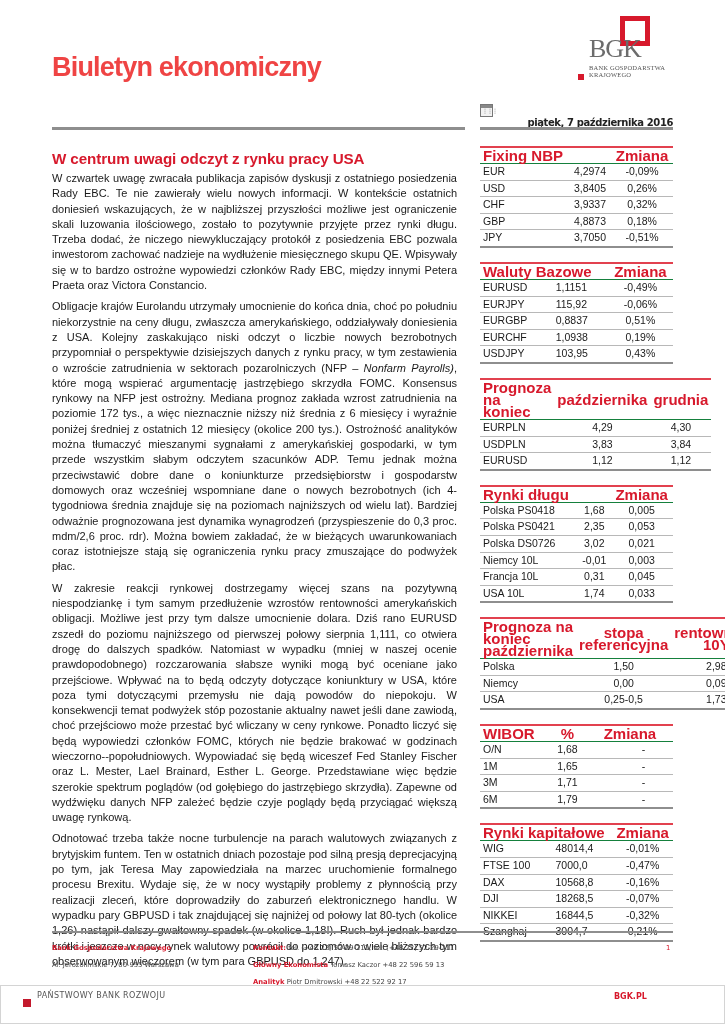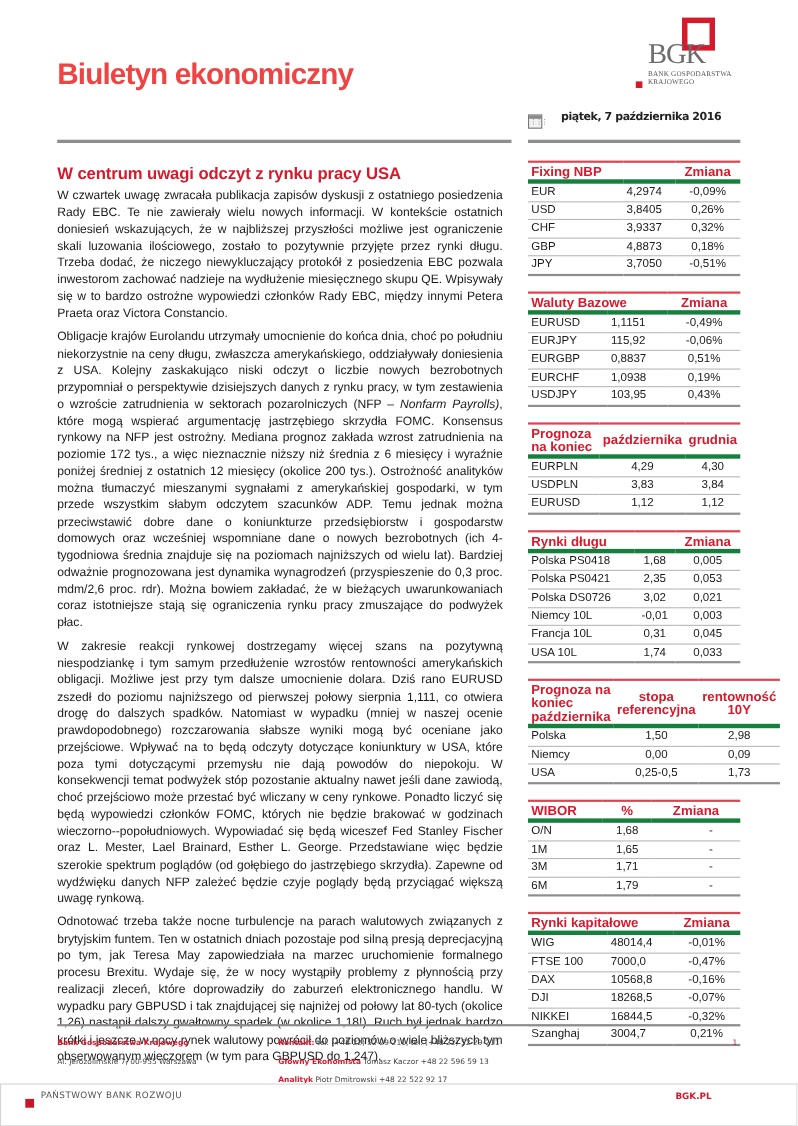--- a/index.html
+++ b/index.html
@@ -19,32 +19,32 @@
   .logo .sub { position: absolute; left: 17px; top: 50px; font-family: "Liberation Serif", serif; font-size: 6.5px; color: #555; line-height: 7px; letter-spacing: 0.2px; }
   .logo .sq-small { position: absolute; left: 6px; top: 60px; width: 6px; height: 6px; background: #d7192c; }
 
   .rule-left { position: absolute; left: 52px; top: 127px; width: 413px; height: 3px; background: #8e8e8e; }
   .rule-right { position: absolute; left: 480px; top: 127px; width: 193px; height: 3px; background: #8e8e8e; }
 
   .cal-icon { position: absolute; left: 480px; top: 104px; width: 13px; height: 13px; border: 1px solid #777; background: #f2f2f2; }
   .cal-icon::before { content: ""; position: absolute; left: 0; right: 0; top: 0; height: 3px; background: #888; }
   .cal-icon::after { content: "⋮⋮⋮"; position: absolute; left: 1px; top: 2px; font-size: 6px; color: #555; letter-spacing: -1px; }
 
-  .date { position: absolute; left: 510px; top: 101px; width: 163px; text-align: left; font-family: "DejaVu Sans", sans-serif; font-size: 10px; font-weight: bold; color: #222; letter-spacing: -0.4px; }
+  .date { position: absolute; left: 510px; top: 117px; width: 163px; text-align: right; font-family: "DejaVu Sans", sans-serif; font-size: 10px; font-weight: bold; color: #222; letter-spacing: -0.4px; }
 
   
   .article { position: absolute; left: 52px; top: 150px; width: 405px; }
   .article h2 { font-size: 15.2px; font-weight: bold; color: #d7192c; margin-bottom: 4px; letter-spacing: -0.1px; }
   .article p { font-size: 11px; line-height: 15.3px; text-align: justify; margin-bottom: 6px; color: #1a1a1a; }
   .article p em { font-style: italic; }
 
   
   .side { position: absolute; left: 480px; top: 146px; width: 193px; }
   .tbl { width: 193px; border-collapse: collapse; font-size: 10.5px; margin-bottom: 14px; border-top: 2px solid #e2414f; border-bottom: 2px solid #8e8e8e; }
-  .tbl th { color: #d7192c; font-weight: bold; text-align: left; padding: 2px 3px 1px 3px; font-size: 12px; line-height: 12px; border-bottom: 4px solid #15803d; vertical-align: middle; }
+  .tbl th { color: #d7192c; font-weight: bold; text-align: left; padding: 2px 3px 1px 3px; font-size: 15px; line-height: 12px; border-bottom: 1px solid #15803d; vertical-align: middle; }
   .tbl th.c { text-align: center; }
   .tbl th.r { text-align: center; }
   .tbl td { padding: 1px 3px; line-height: 13.6px; border-bottom: 1px solid #b8b8b8; }
   .tbl tr:last-child td { border-bottom: none; }
   .tbl td.c { text-align: center; }
   .tbl td.rc { text-align: left; }
 
   .notes { width: 193px; text-align: right; font-family: "DejaVu Sans", sans-serif; font-style: italic; font-size: 7.3px; line-height: 11.5px; color: #333; margin-top: 2px; }
   .notes .src { color: #d7192c; margin-top: 3px; }
 

